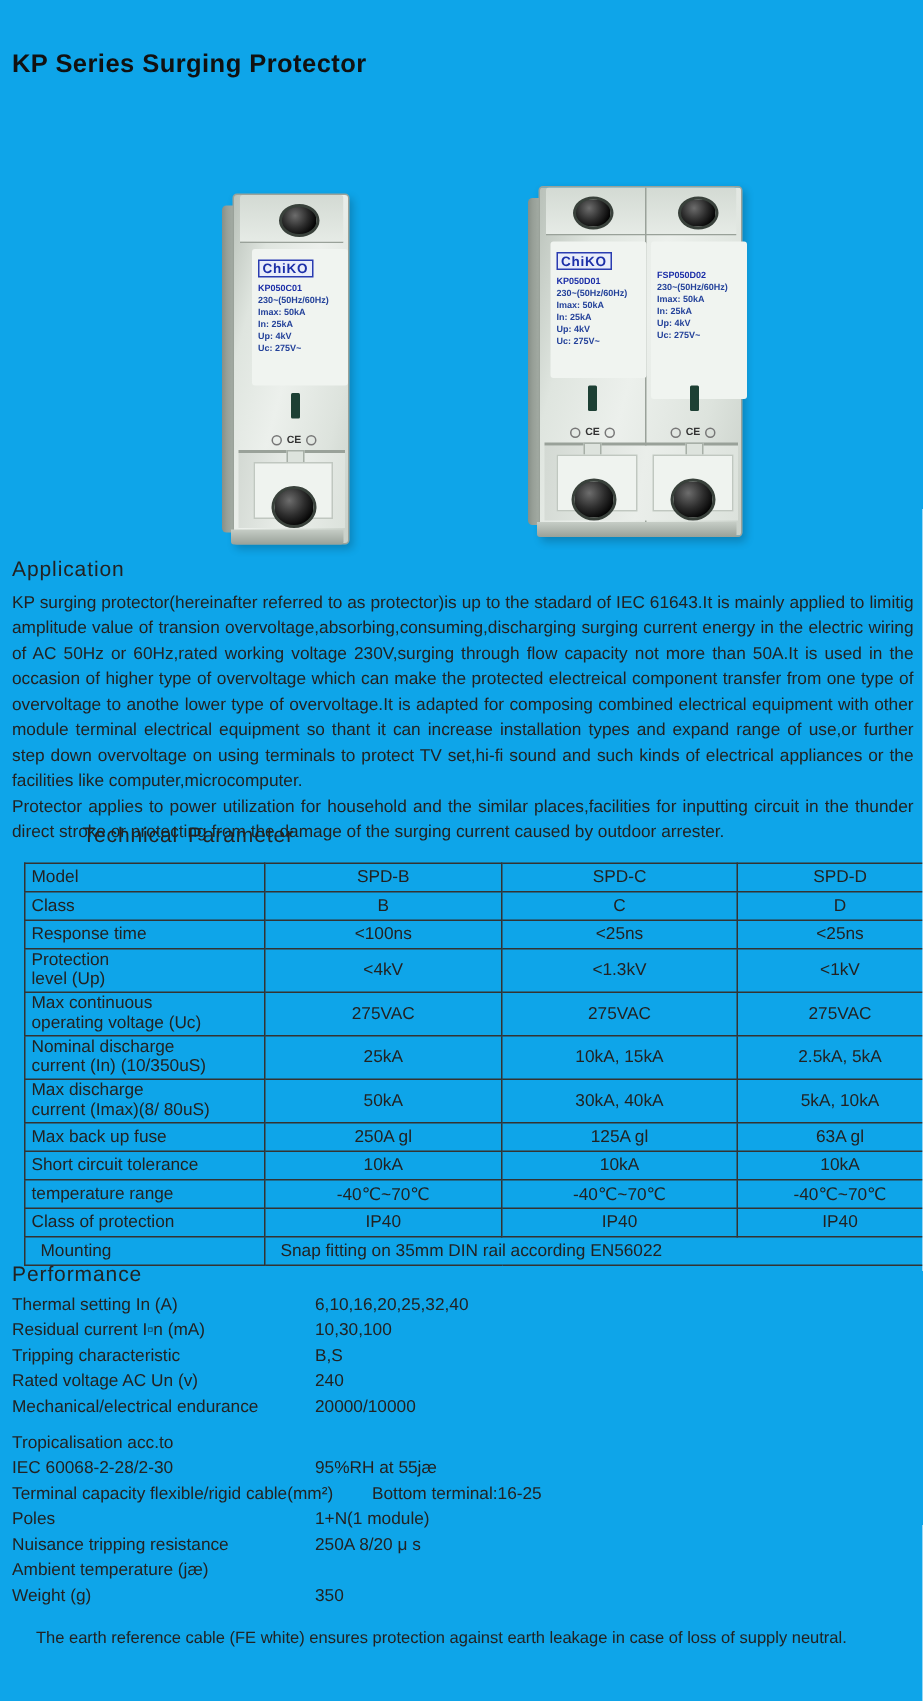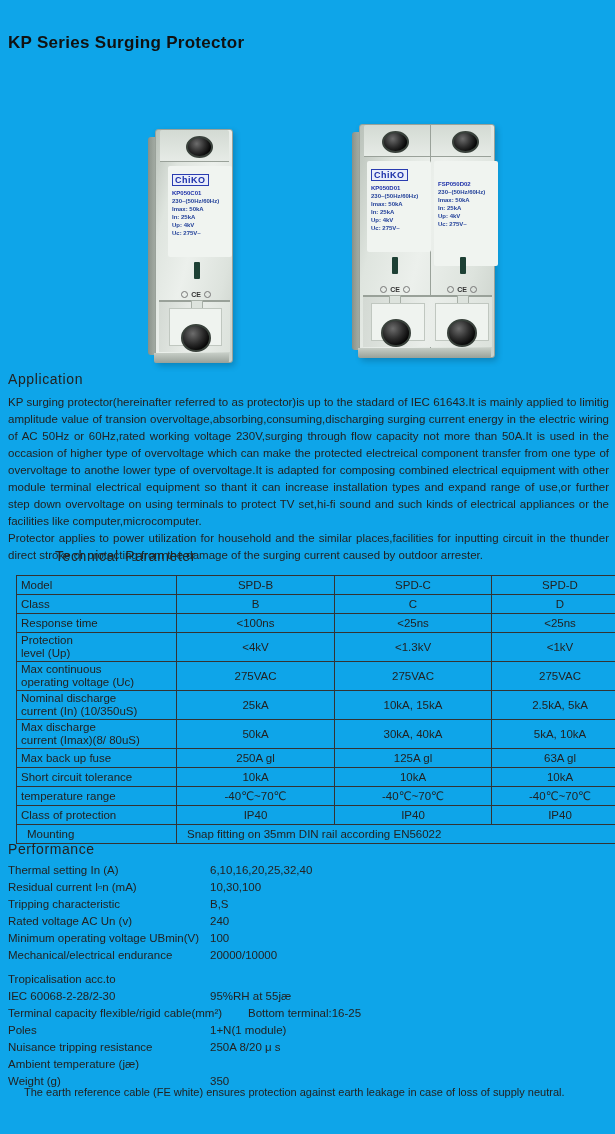--- a/index.html
+++ b/index.html
@@ -284,24 +284,20 @@
     </div>
     <div class="perf-row">
       <div class="perf-label">Tripping characteristic</div>
       <div class="perf-value">B,S</div>
     </div>
     <div class="perf-row">
       <div class="perf-label">Rated voltage AC Un  (v)</div>
       <div class="perf-value">240</div>
     </div>
     <div class="perf-row">
-      <div class="perf-label">Minimum operating voltage UBmin(V)</div>
-      <div class="perf-value">100</div>
-    </div>
-    <div class="perf-row">
       <div class="perf-label">Mechanical/electrical endurance</div>
       <div class="perf-value">20000/10000</div>
     </div>
     <div class="perf-row gap-above">
       <div class="perf-label">Tropicalisation acc.to</div>
       <div class="perf-value"></div>
     </div>
     <div class="perf-row">
       <div class="perf-label">IEC 60068-2-28/2-30</div>
       <div class="perf-value">95%RH at 55jæ</div>

